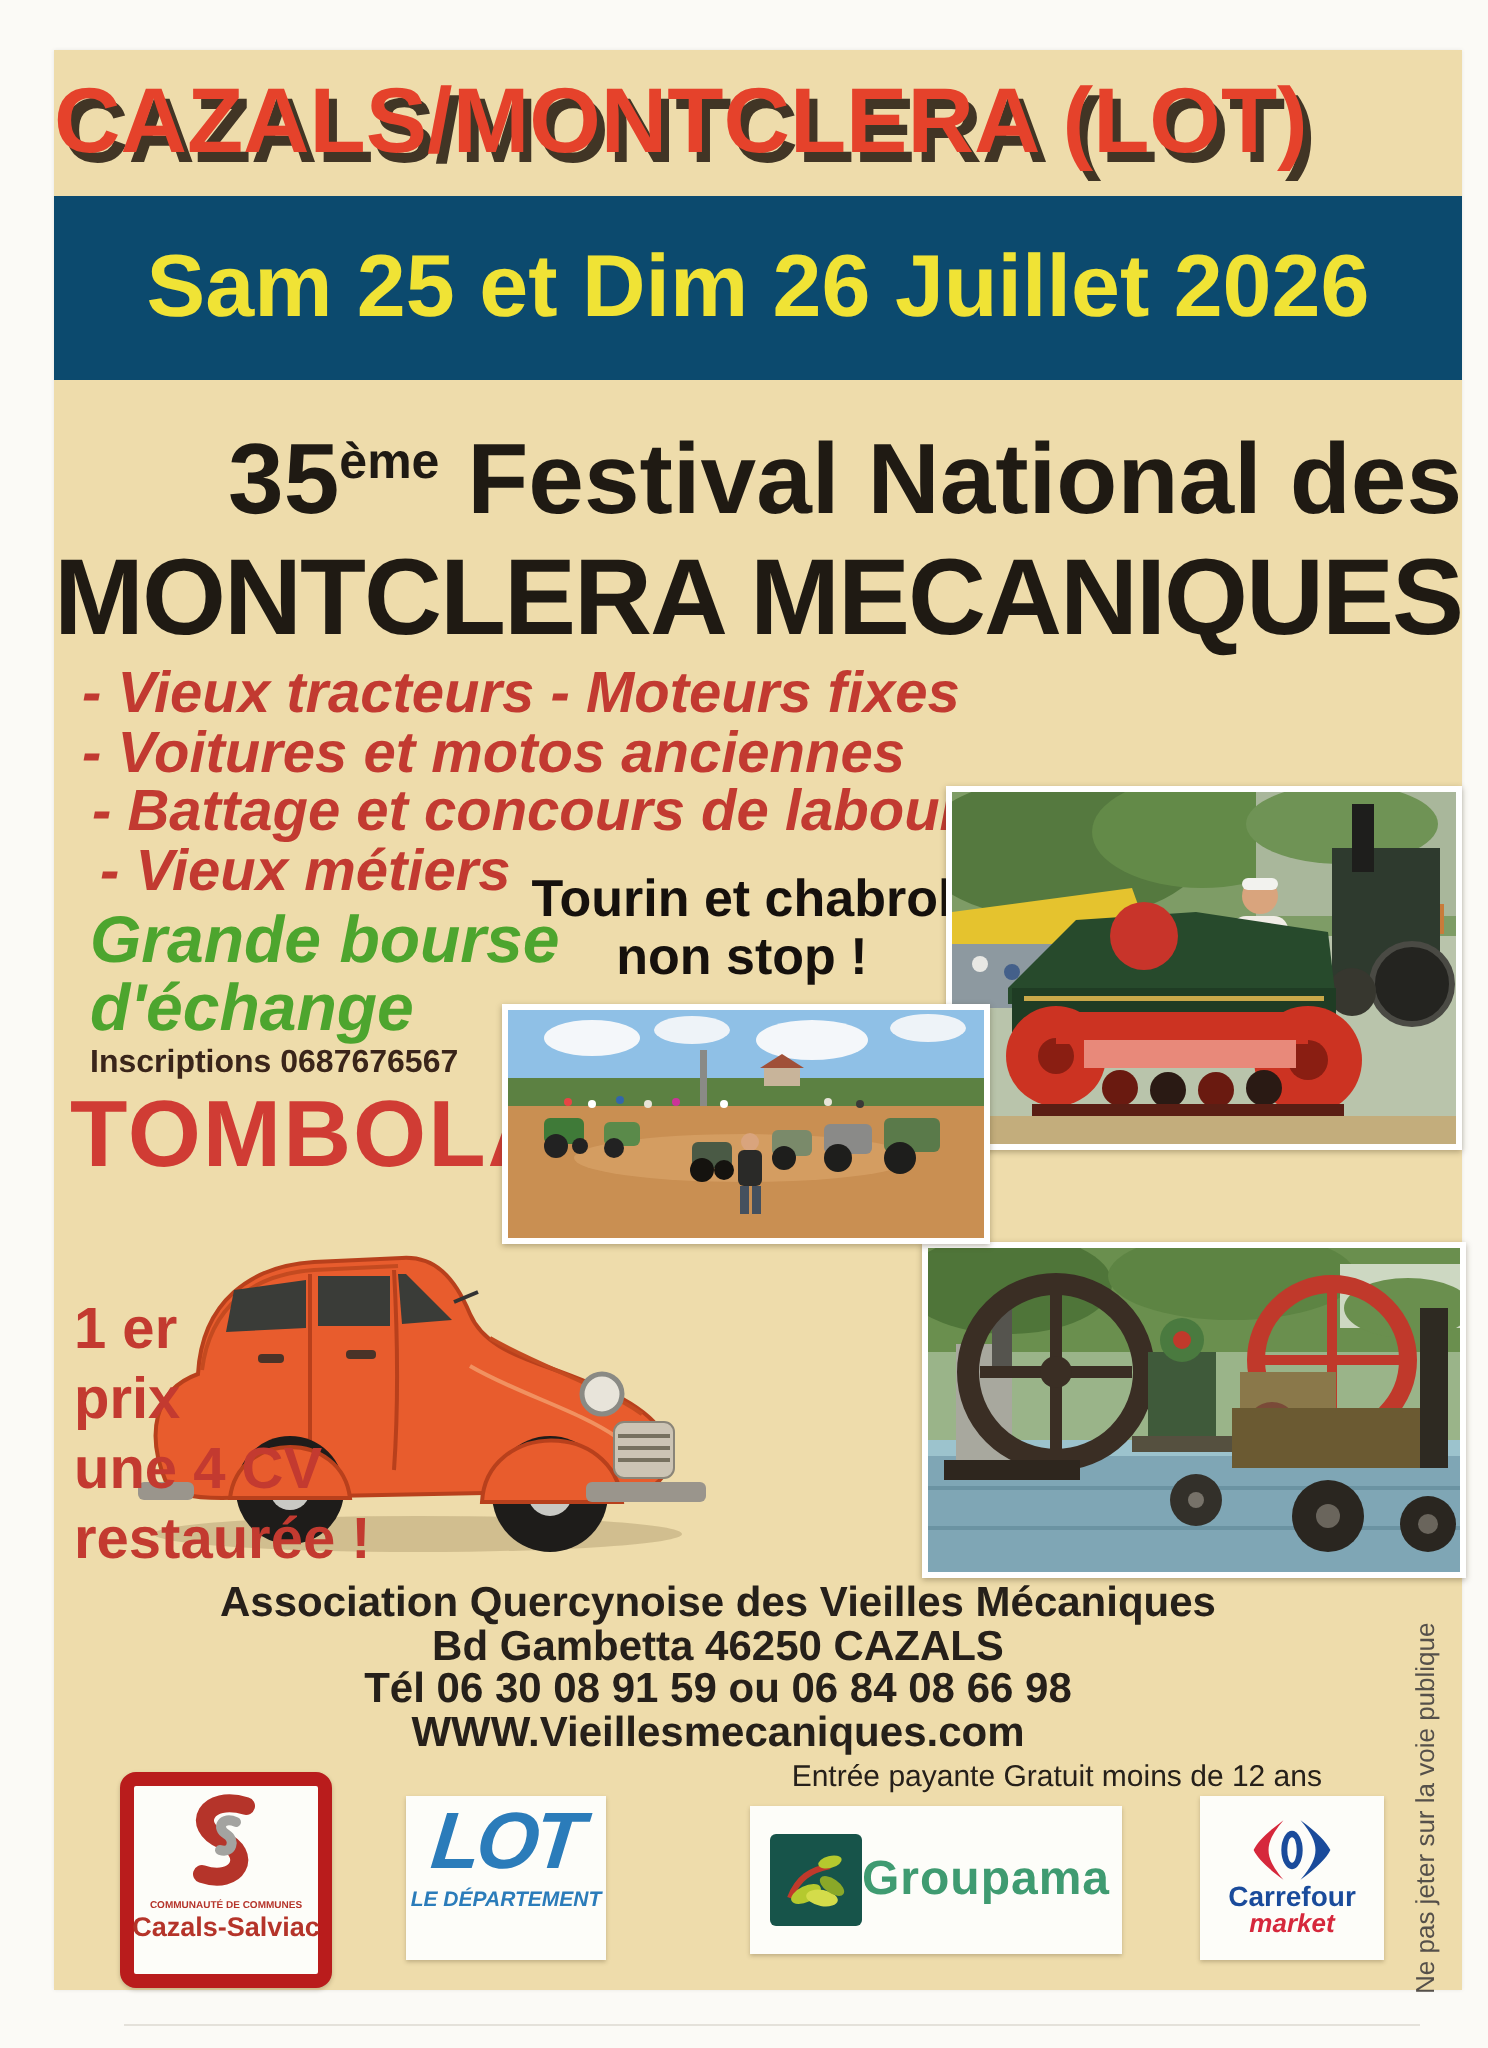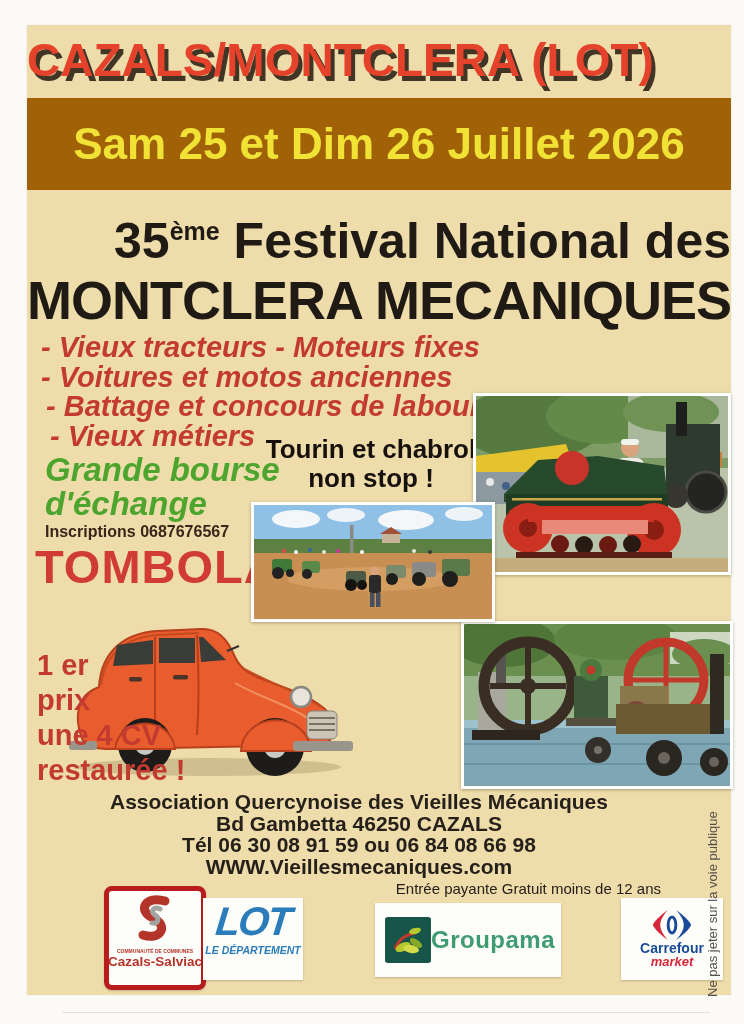--- a/index.html
+++ b/index.html
@@ -18,21 +18,21 @@
   
   .location-title{
     position:absolute;top:8px;left:0;right:0;
     font-size:46px;font-weight:bold;letter-spacing:0px;
     color:#e5422b;
     text-shadow:4px 5px 0 rgba(45,34,22,.9);
     white-space:nowrap;
   }
   .date-banner{
     position:absolute;top:73px;left:0;width:704px;height:92px;
-    background:#a16207;display:flex;align-items:center;justify-content:center;
+    background:#0c4a6e;display:flex;align-items:center;justify-content:center;
   }
   .date-banner span{
     color:#f0e335;font-size:44px;font-weight:bold;white-space:nowrap;
   }
   .main-title{
     position:absolute;top:176px;left:0;right:0;text-align:right;color:#1f1a13;
   }
   .main-title .line1{font-size:50px;font-weight:bold;line-height:60px;white-space:nowrap;}
   .main-title .line1 sup{font-size:25px;vertical-align:super;font-weight:bold;}
   .main-title .line2{font-size:54px;font-weight:bold;line-height:58px;letter-spacing:-1px;white-space:nowrap;}
@@ -81,33 +81,33 @@
   .car-cutout{position:absolute;left:22px;top:566px;z-index:3;}
   
   .footer-block{
     position:absolute;left:30px;right:70px;top:766px;text-align:center;color:#26201a;
   }
   .footer-block .b{font-size:21px;font-weight:bold;line-height:21.5px;white-space:nowrap;}
   .footer-block .s{font-size:15px;line-height:19px;margin-top:2px;text-align:right;}
   
   .sponsor{position:absolute;background:#fdfdf9;box-shadow:0 1px 2px rgba(60,45,20,.25);}
   .sponsor-cazals{left:33px;top:861px;width:92px;height:94px;border-radius:8px;
-    display:flex;flex-direction:column;align-items:center;justify-content:flex-start;border:5px solid #b91c1c;margin-left:44px;}
+    display:flex;flex-direction:column;align-items:center;justify-content:flex-start;border:7px solid #b91c1c;}
   .sponsor-cazals .cc-small{font-size:5px;color:#b5342a;font-weight:bold;margin-top:1px;white-space:nowrap;}
   .sponsor-cazals .cc-name{font-size:13.5px;color:#b5342a;font-weight:bold;white-space:nowrap;}
   .sponsor-lot{left:176px;top:873px;width:100px;height:82px;text-align:center;}
   .sponsor-lot .lot-name{
     font-size:40px;font-weight:bold;font-style:italic;color:#2b7cba;line-height:46px;
     letter-spacing:-2px;transform:skewX(-6deg);
   }
   .sponsor-lot .lot-sub{font-size:10.5px;font-weight:bold;font-style:italic;color:#2b7cba;white-space:nowrap;}
   .sponsor-groupama{left:348px;top:878px;width:186px;height:74px;
     display:flex;align-items:center;padding-left:10px;box-sizing:border-box;}
   .sponsor-groupama .g-name{font-size:24px;font-weight:bold;color:#3f9b71;letter-spacing:0.5px;}
-  .sponsor-carrefour{left:594px;top:873px;width:102px;height:82px;
+  .sponsor-carrefour{left:573px;top:873px;width:92px;height:82px;
     display:flex;flex-direction:column;align-items:center;justify-content:center;}
   .sponsor-carrefour .c-name{font-size:14px;font-weight:bold;color:#1a4b9b;line-height:14px;}
   .sponsor-carrefour .c-sub{font-size:13px;font-weight:bold;font-style:italic;color:#d6283c;line-height:14px;}
   
   .fine-print{
     position:absolute;left:678px;top:758px;height:214px;width:22px;
     writing-mode:vertical-rl;transform:rotate(180deg);
     font-size:13px;color:#55504a;text-align:left;white-space:nowrap;
   }
   .scan-line{position:absolute;left:62px;right:34px;top:1012px;height:1px;background:#e4e1da;}

